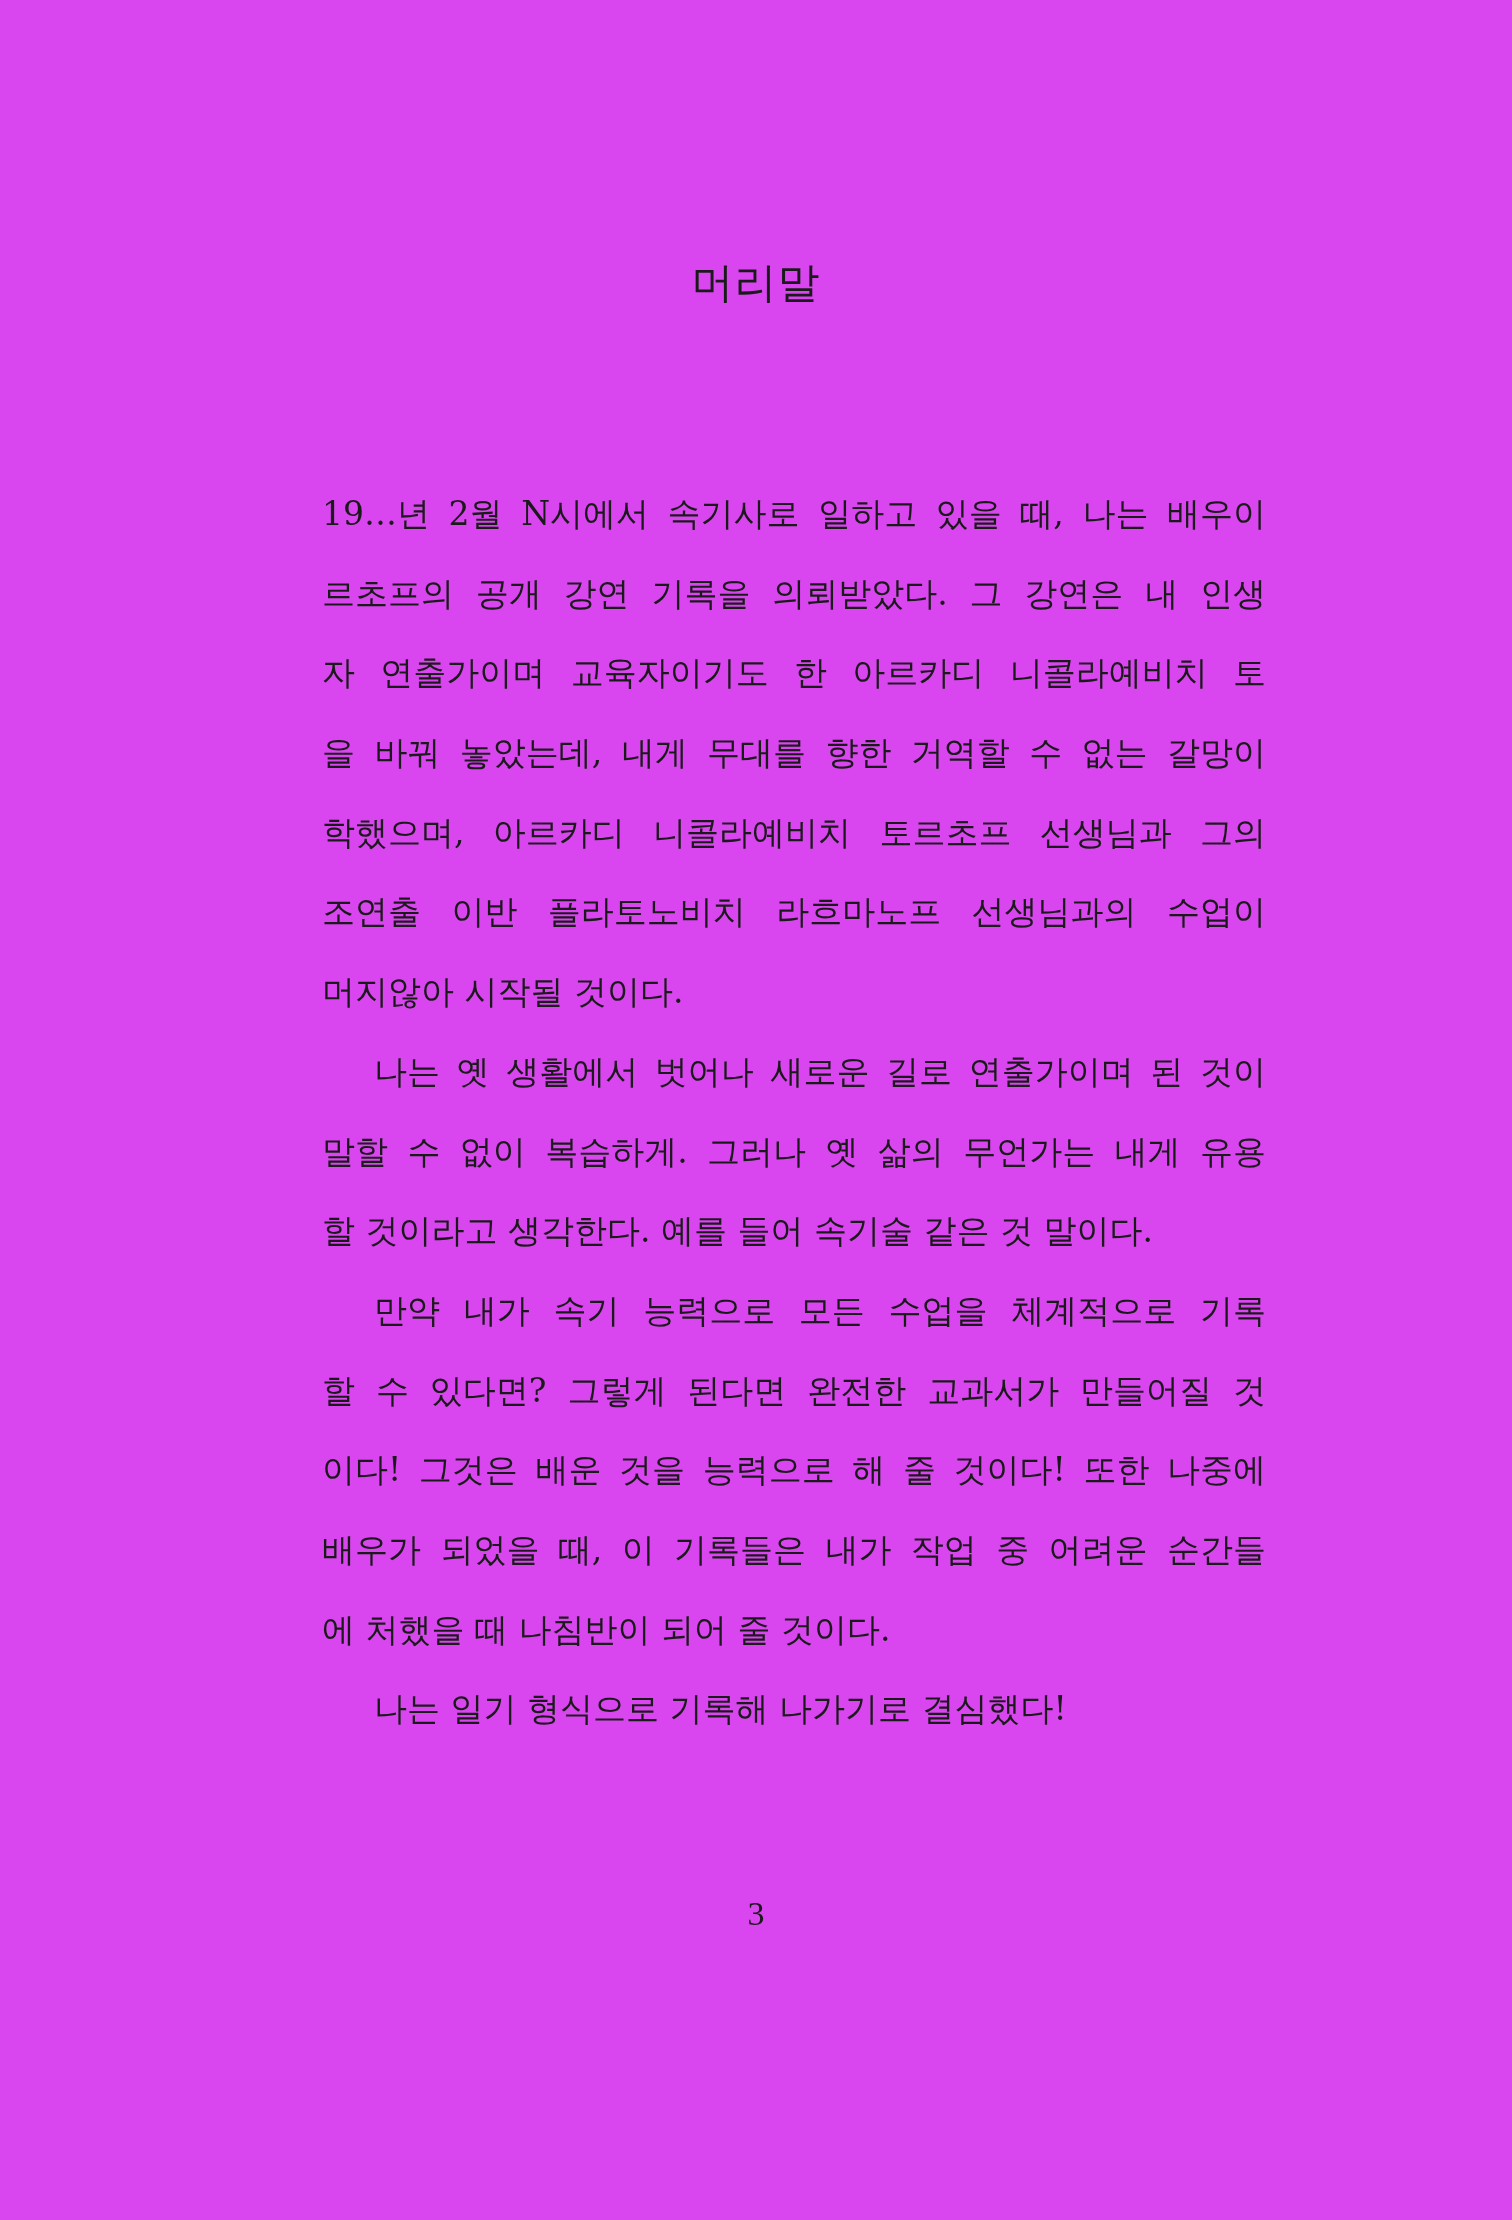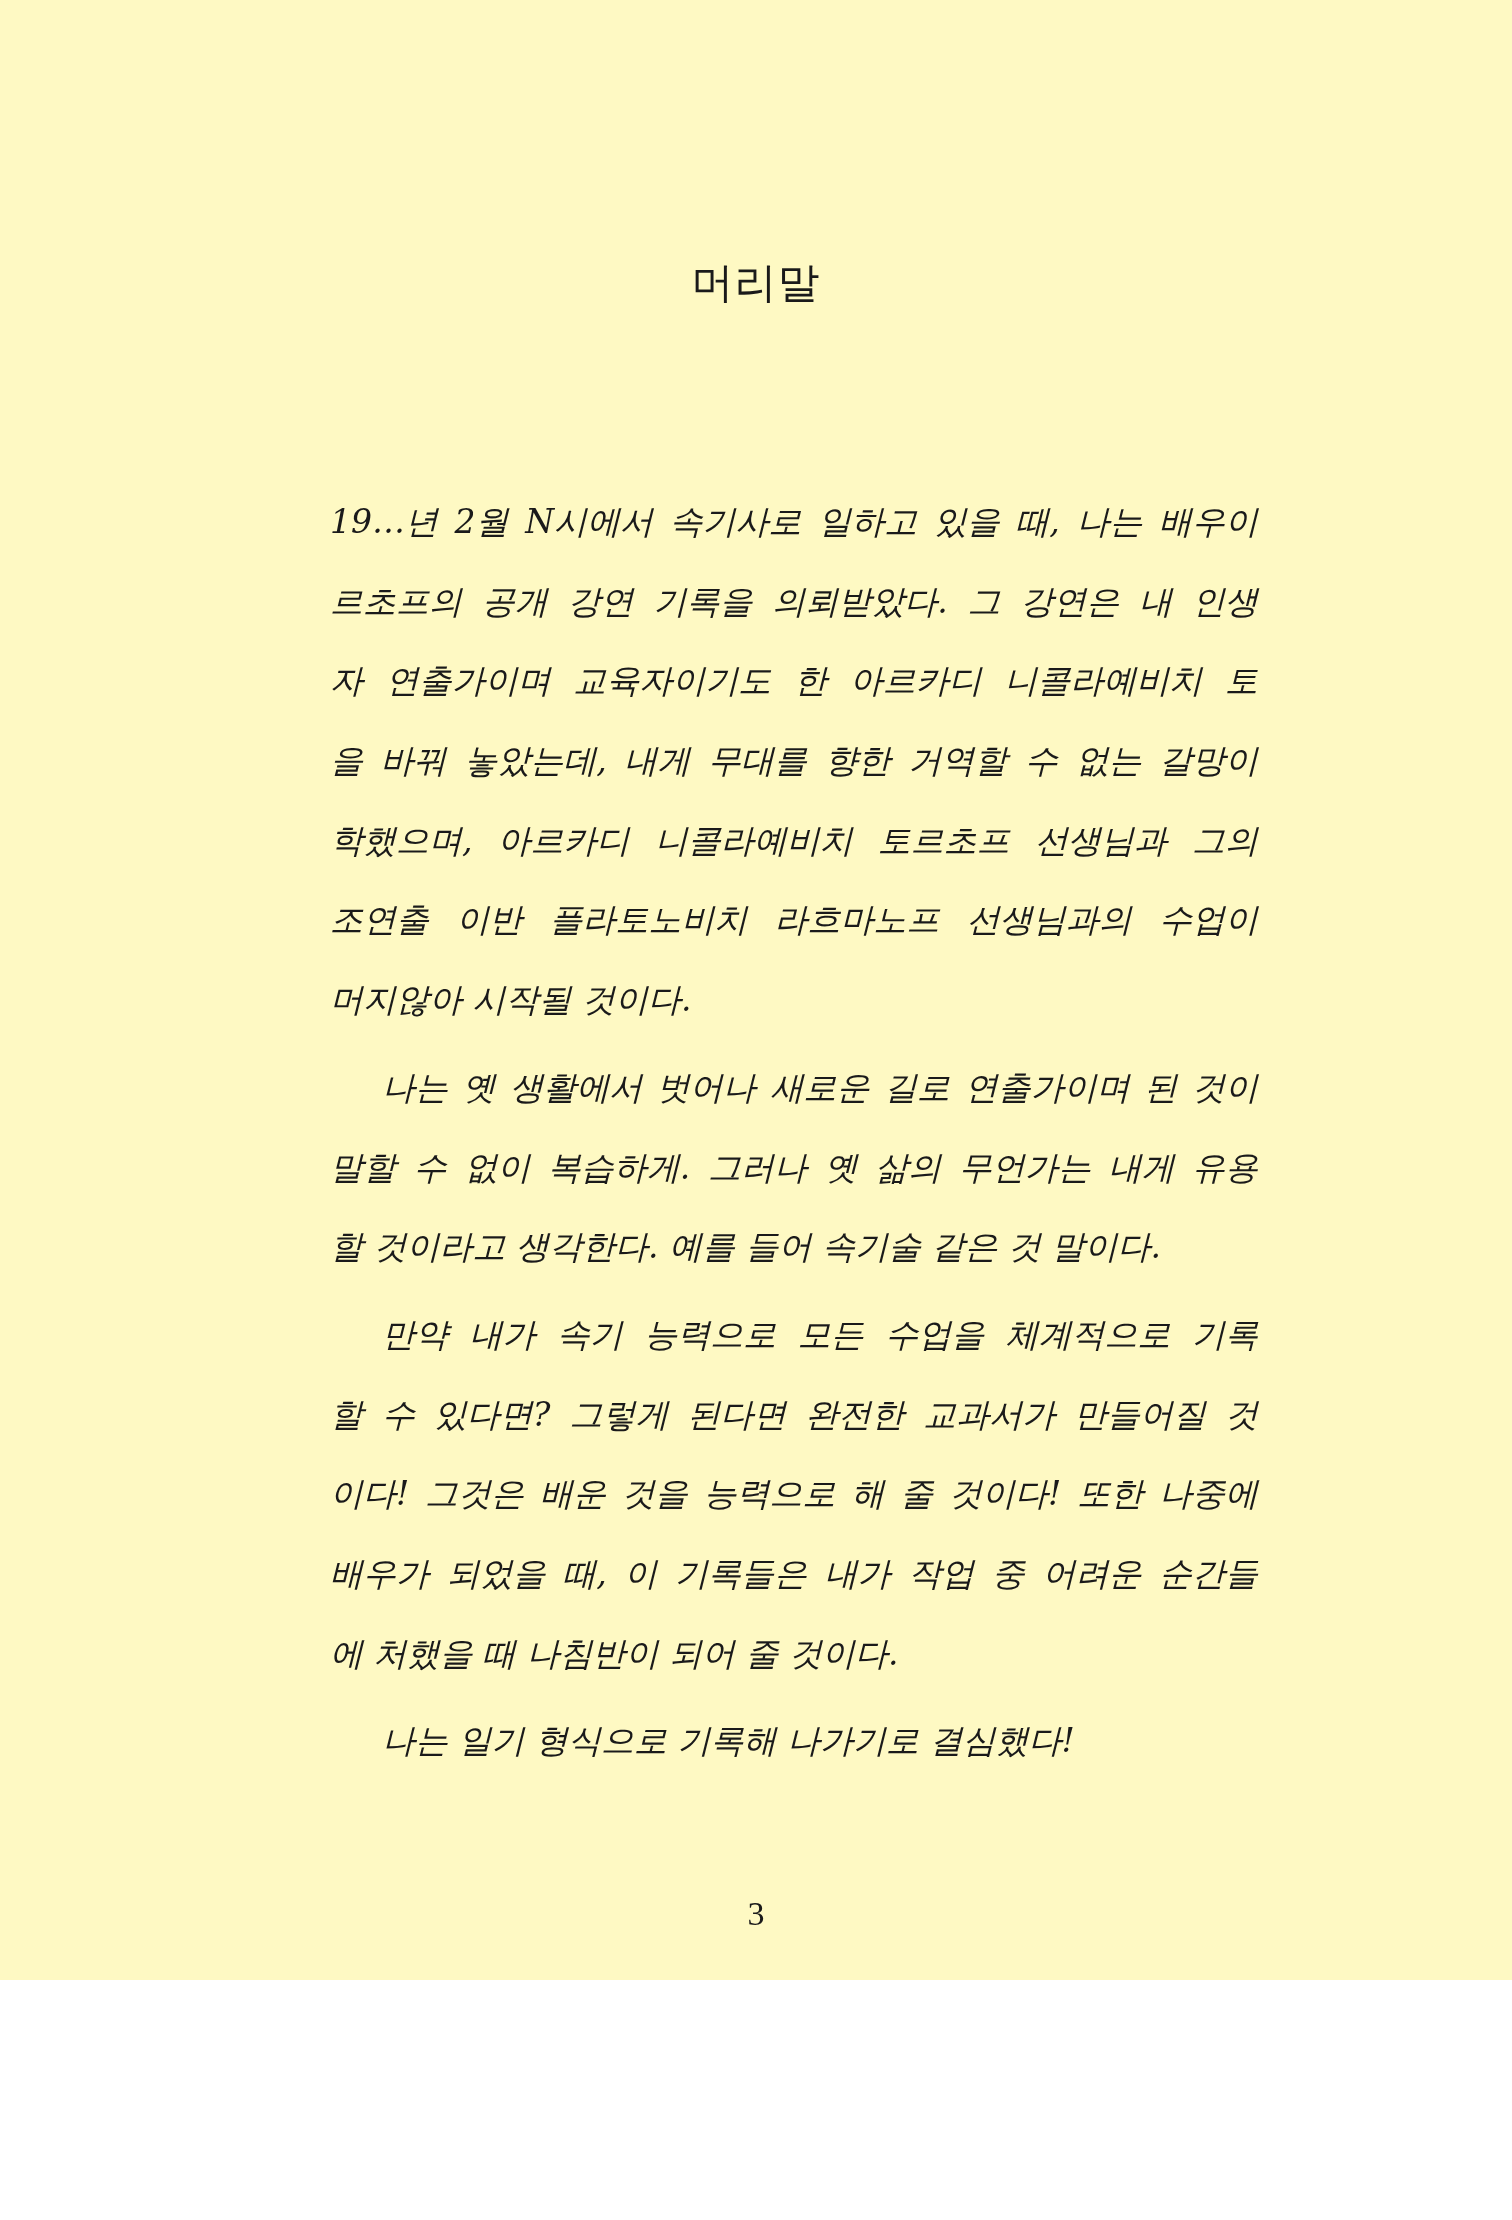--- a/index.html
+++ b/index.html
@@ -12,22 +12,22 @@
       height: 2220px;
       position: relative;
       overflow: hidden;
       color: #1a1a1a;
       font-family: "DejaVu Serif", "Liberation Serif", serif;
     }
     .page {
       position: absolute;
       left: 0; top: 0;
       width: 1512px;
-      height: 1980px;
-      background: #fef9c3;
+      height: 2220px;
+      background: #d946ef;
     }
     .title {
       position: absolute;
       left: 0;
       width: 1512px;
       top: 248px;
       text-align: center;
       font-size: 42px;
       line-height: 70px;
       font-weight: normal;
@@ -37,25 +37,24 @@
     .body-text {
       position: absolute;
       left: 322px;
       top: 474px;
       width: 944px;
       font-size: 33px;
       line-height: 79.7px;
       margin: 0;
     }
     .para {
-      margin: 8px;
+      margin: 0;
       text-align: justify;
       text-align-last: left;
       word-break: keep-all;
-      font-style: italic;
     }
     .line {
       display: block;
       white-space: nowrap;
       text-align: justify;
       text-align-last: justify;
       height: 79.7px;
       overflow: visible;
     }
     .line.last {

